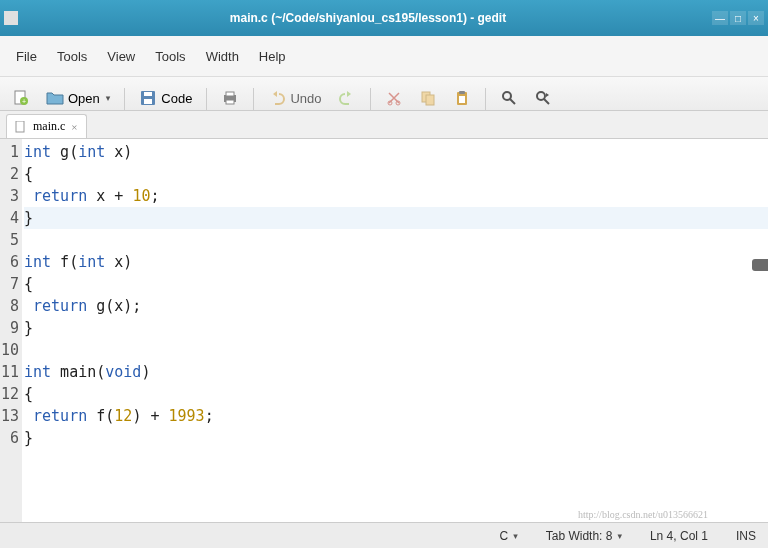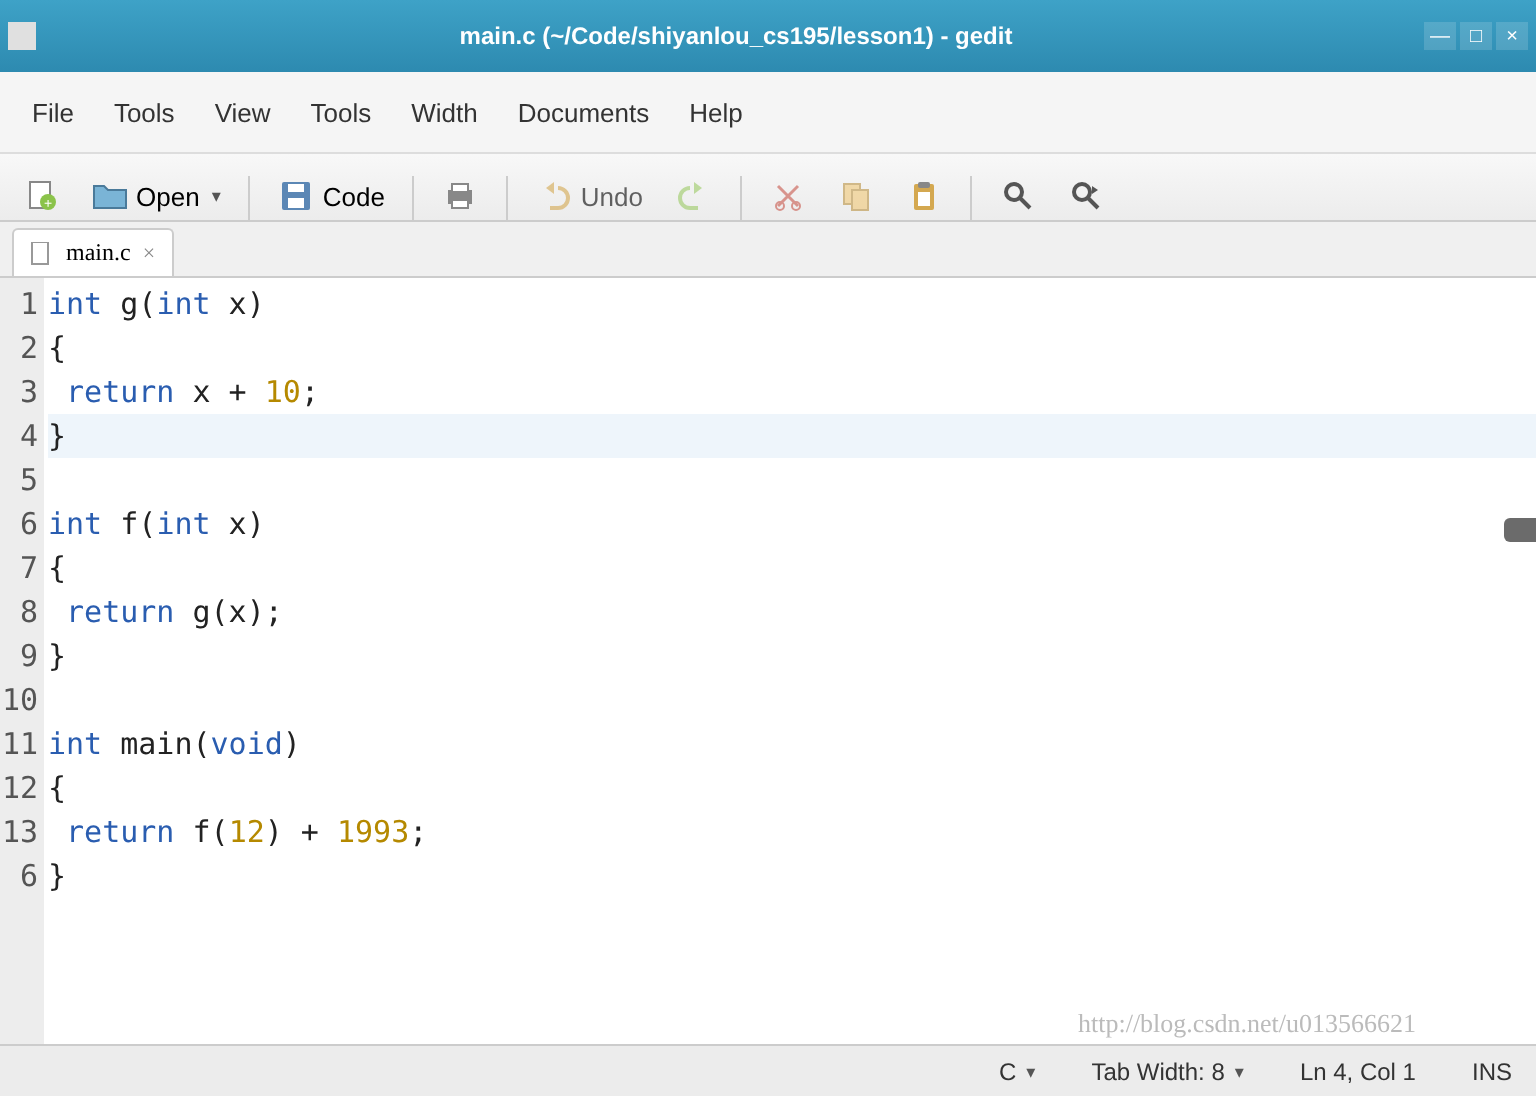--- a/index.html
+++ b/index.html
@@ -32,42 +32,41 @@
 .code-line { height: 22px; }
 .code-line.current { background: #eef5fb; }
 .kw { color: #2a5db0; }
 .num { color: #b58900; }
 
 .sidebar-handle { position: absolute; right: 0; top: 120px; width: 16px; background: #6b6b6b; color: #fff; font-size: 11px; writing-mode: vertical-rl; text-align: center; padding: 6px 1px; border-radius: 3px 0 0 3px; cursor: pointer; }
 
 .statusbar { position: absolute; bottom: 0; left: 0; right: 0; background: #ececec; height: 26px; display: flex; align-items: center; justify-content: flex-end; padding: 0 12px; gap: 28px; border-top: 1px solid #ccc; font-size: 12px; color: #333; }
 .status-item { display: flex; align-items: center; gap: 3px; cursor: pointer; }
 
-.watermark { position: absolute; right: 60px; bottom: 28px; color: #bbb; font-size: 13px; font-family: serif; }
+.watermark { position: absolute; right: 60px; bottom: 28px; color: #bbb; font-size: 10px; font-family: serif; }
 </style>
 </head>
 <body>
 
 <div class="titlebar">
   <div class="titlebar-icon"></div>
   <div class="titlebar-title">main.c (~/Code/shiyanlou_cs195/lesson1) - gedit</div>
   <div class="titlebar-controls">
     <div class="titlebar-btn">—</div>
     <div class="titlebar-btn">□</div>
     <div class="titlebar-btn">×</div>
   </div>
 </div>
 
 <div class="menubar">
   <div class="menubar-item">File</div>
   <div class="menubar-item">Tools</div>
   <div class="menubar-item">View</div>
   <div class="menubar-item">Tools</div>
   <div class="menubar-item">Width</div>
-  <div class="menubar-item">Documents</div>
   <div class="menubar-item">Help</div>
 </div>
 
 <div class="toolbar">
   <div class="tool-btn">
     <span class="tool-icon">
       <svg width="16" height="16">
           <rect x="2" y="1" width="10" height="13" fill="#fff" stroke="#888"></rect>
           <circle cx="11" cy="11" r="4" fill="#8bc34a"></circle>
           <text x="11" y="14" font-size="7" fill="#fff" text-anchor="middle">+</text>

